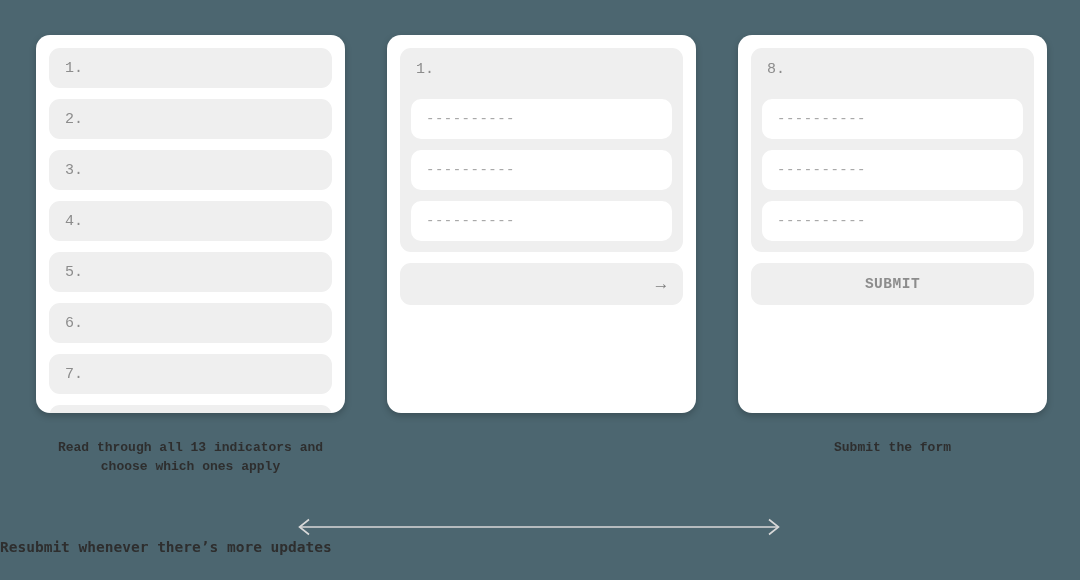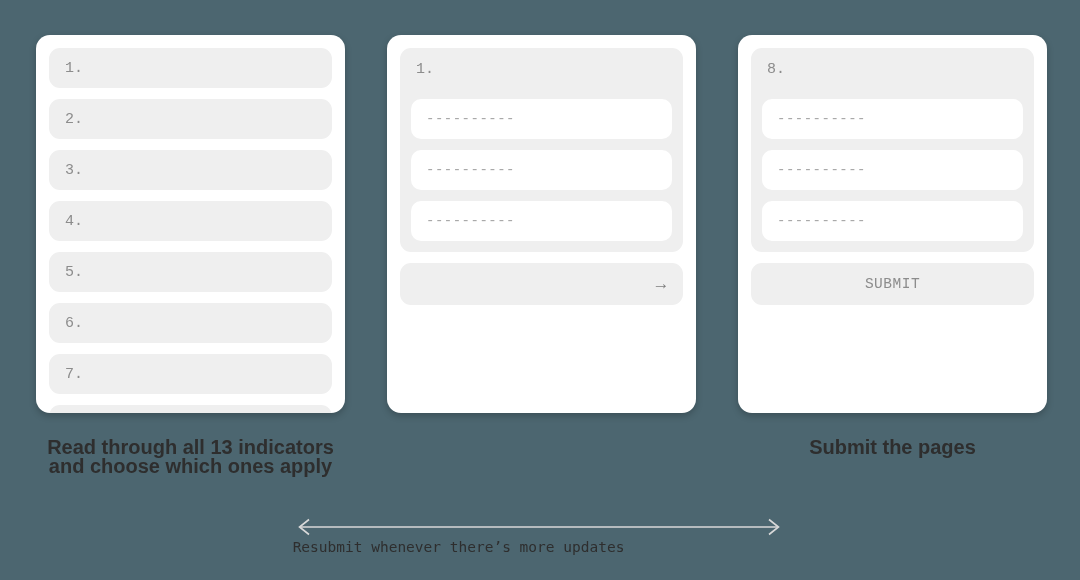--- a/index.html
+++ b/index.html
@@ -43,36 +43,36 @@
     height:40px;background:var(--field);border-radius:10px;margin-top:11px;
     display:flex;align-items:center;padding:0 15px;
     font-size:14px;letter-spacing:.5px;color:var(--placeholder-text);
   }
 
   .action-btn{
     margin-top:11px;height:42px;background:var(--tile);border-radius:11px;
     display:flex;align-items:center;cursor:pointer;
   }
   .action-btn.next{justify-content:flex-end;padding-right:17px;font-size:17px;color:var(--icon-text);}
-  .action-btn.submit{justify-content:center;font-size:14.5px;letter-spacing:.5px;color:var(--number-text);}
+  .action-btn.submit{justify-content:center;font-size:14.5px;letter-spacing:.5px;color:var(--number-text);font-weight:bold;}
 
   .caption{
     position:absolute;top:438px;width:309px;text-align:center;
-    font-family:Liberation Sans, sans-serif;font-weight:bold;
-    font-size:20px;line-height:19px;color:var(--caption-text);
+    font-family:Liberation Mono, monospace;font-weight:bold;
+    font-size:13px;line-height:19px;color:var(--caption-text);
   }
   .caption-left{left:36px;}
   .caption-mid{left:387px;}
   .caption-right{left:738px;}
 
   .flow-arrow{position:absolute;left:290px;top:516px;width:498px;height:22px;}
   .flow-arrow line,.flow-arrow path{stroke:var(--flow-arrow);stroke-width:1.6;fill:none;}
   .flow-caption{
-    position:absolute;top:539px;left:0;width:917px;text-align:center;
-    font-family:"DejaVu Sans Mono",monospace;font-weight:normal;
+    position:absolute;top:539px;left:0;width:917px;text-align:left;
+    font-family:"DejaVu Sans Mono",monospace;font-weight:bold;
     font-size:14.5px;color:var(--caption-text);
   }
 </style>
 </head>
 <body>
 
 <div class="stage">
 
   <div class="card card-left">
     <div class="tile-list">
@@ -131,21 +131,21 @@
       <div class="field">
           <span>----------</span>
         </div>
     </div>
     <div class="action-btn submit">
       <span>SUBMIT</span>
     </div>
   </div>
 
   <div class="caption caption-left">Read through all 13 indicators and choose which ones apply</div>
-  <div class="caption caption-right">Submit the pages</div>
+  <div class="caption caption-right">Submit the form</div>
 
   <svg class="flow-arrow" viewBox="0 0 498 22" aria-hidden="true">
     <line x1="10" y1="11" x2="488" y2="11"></line>
     <path d="M19 3.5 L9.5 11 L19 18.5"></path>
     <path d="M479 3.5 L488.5 11 L479 18.5"></path>
   </svg>
   <div class="flow-caption">Resubmit whenever there’s more updates</div>
 
 </div>
 

